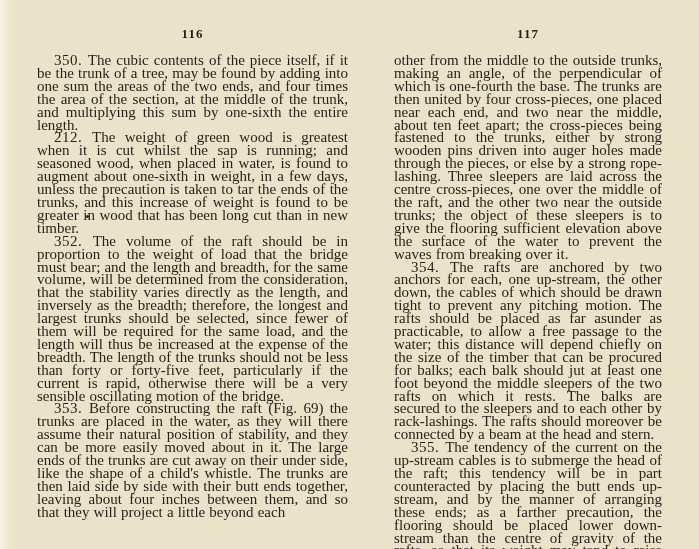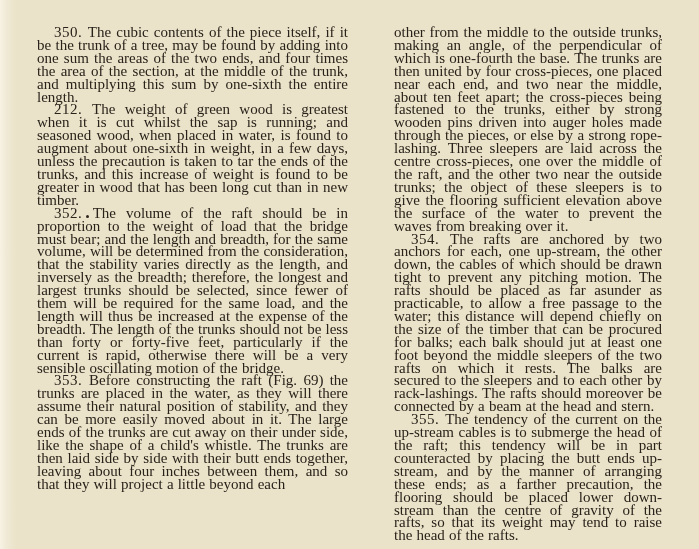--- a/index.html
+++ b/index.html
@@ -59,29 +59,31 @@
     border-radius: 50%;
     background: #2d261d;
   }
 </style>
 </head>
 <body>
 
 <div class="scan-surface"></div>
 
 <div class="page page-left">
+  <div class="page-number">116</div>
   <div class="page-body">
       <p><span class="pnum">350. </span>The cubic contents of the piece itself, if it be the trunk of a tree, may be found by adding into one sum the areas of the two ends, and four times the area of the section, at the middle of the trunk, and multiplying this sum by one-sixth the entire length.</p>
       <p><span class="pnum">212. </span>The weight of green wood is greatest when it is cut whilst the sap is running; and seasoned wood, when placed in water, is found to augment about one-sixth in weight, in a few days, unless the precaution is taken to tar the ends of the trunks, and this increase of weight is found to be greater in wood that has been long cut than in new timber.</p>
       <p><span class="pnum">352. </span>The volume of the raft should be in proportion to the weight of load that the bridge must bear; and the length and breadth, for the same volume, will be determined from the consideration, that the stability varies directly as the length, and inversely as the breadth; therefore, the longest and largest trunks should be selected, since fewer of them will be required for the same load, and the length will thus be increased at the expense of the breadth. The length of the trunks should not be less than forty or forty-five feet, particularly if the current is rapid, otherwise there will be a very sensible oscillating motion of the bridge.</p>
       <p><span class="pnum">353. </span>Before constructing the raft (Fig. 69) the trunks are placed in the water, as they will there assume their natural position of stability, and they can be more easily moved about in it. The large ends of the trunks are cut away on their under side, like the shape of a child's whistle. The trunks are then laid side by side with their butt ends together, leaving about four inches between them, and so that they will project a little beyond each</p>
     </div>
 </div>
 
 <div class="page page-right">
+  <div class="page-number">117</div>
   <div class="page-body">
       <p class="cont">other from the middle to the outside trunks, making an angle, of the perpendicular of which is one-fourth the base. The trunks are then united by four cross-pieces, one placed near each end, and two near the middle, about ten feet apart; the cross-pieces being fastened to the trunks, either by strong wooden pins driven into auger holes made through the pieces, or else by a strong rope-lashing. Three sleepers are laid across the centre cross-pieces, one over the middle of the raft, and the other two near the outside trunks; the object of these sleepers is to give the flooring sufficient elevation above the surface of the water to prevent the waves from breaking over it.</p>
       <p><span class="pnum">354. </span>The rafts are anchored by two anchors for each, one up-stream, the other down, the cables of which should be drawn tight to prevent any pitching motion. The rafts should be placed as far asunder as practicable, to allow a free passage to the water; this distance will depend chiefly on the size of the timber that can be procured for balks; each balk should jut at least one foot beyond the middle sleepers of the two rafts on which it rests. The balks are secured to the sleepers and to each other by rack-lashings. The rafts should moreover be connected by a beam at the head and stern.</p>
       <p><span class="pnum">355. </span>The tendency of the current on the up-stream cables is to submerge the head of the raft; this tendency will be in part counteracted by placing the butt ends up-stream, and by the manner of arranging these ends; as a farther precaution, the flooring should be placed lower down-stream than the centre of gravity of the rafts, so that its weight may tend to raise the head of the rafts.</p>
     </div>
 </div>
 
 <div class="speck"></div>
 
 </body></html>

